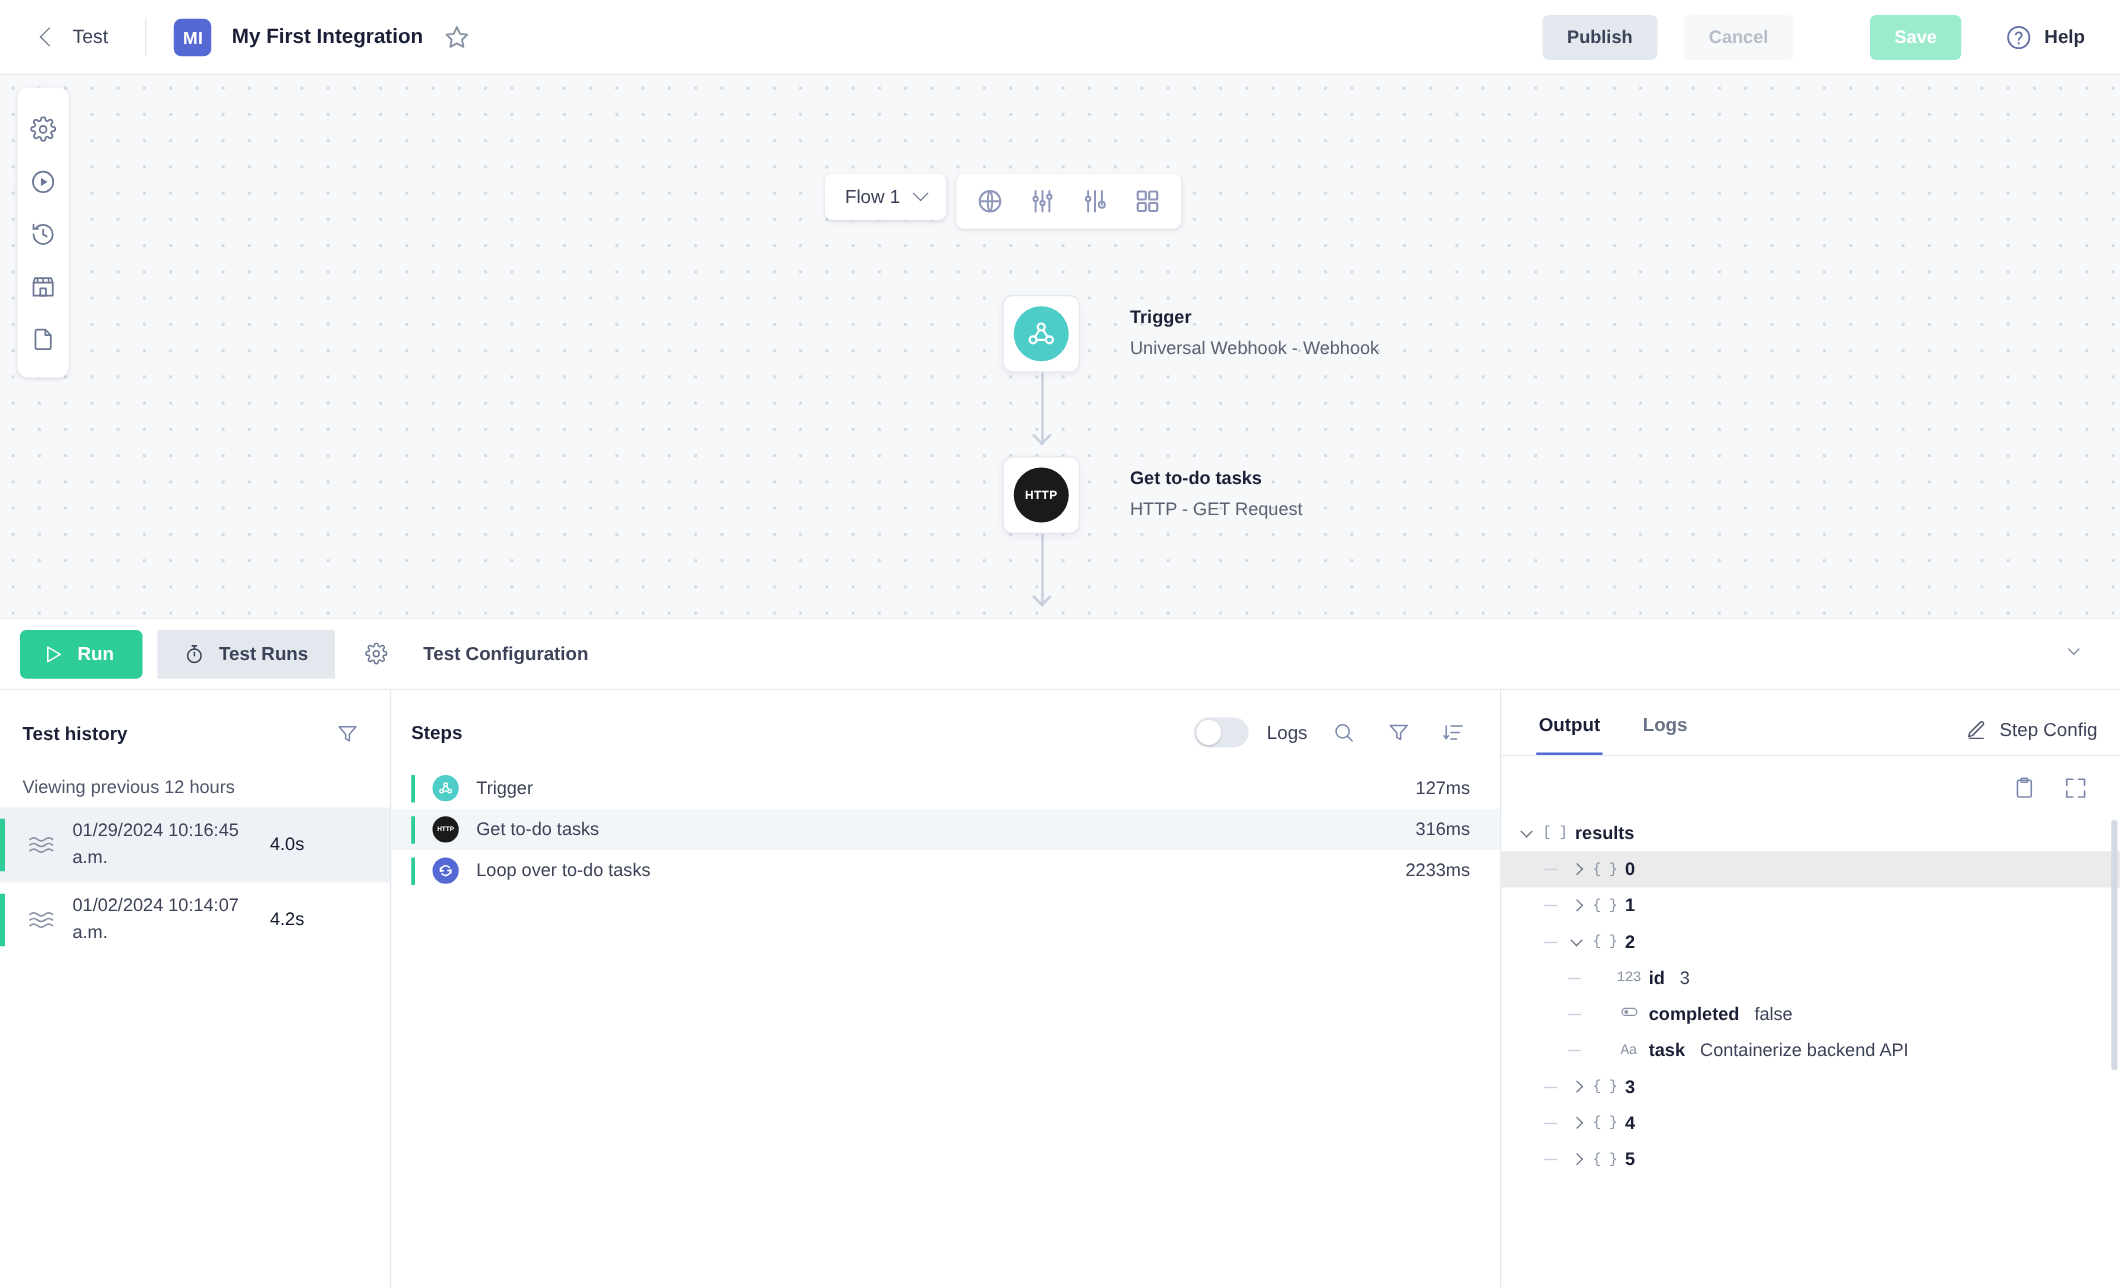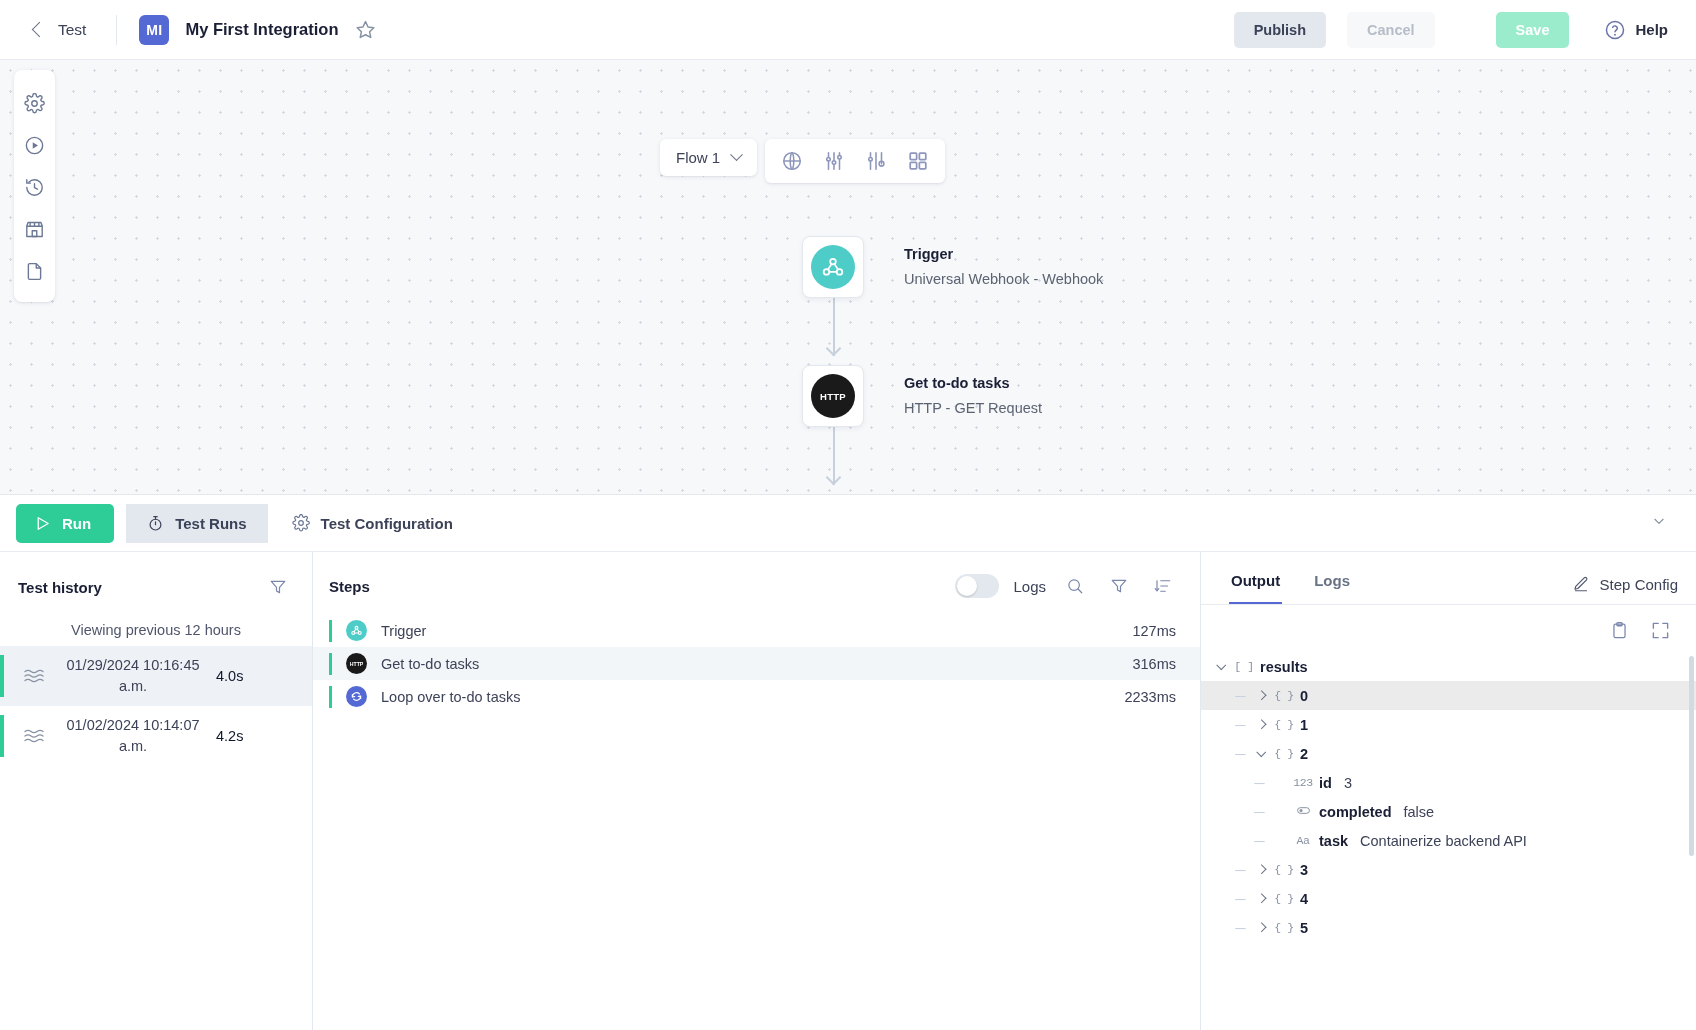--- a/index.html
+++ b/index.html
@@ -116,29 +116,29 @@
     font-size: 15px; font-weight: 700; font-family: inherit;
   }
   .btn-testruns {
     background: #e3e8ee; color: #3c4257; border: none; border-radius: 0;
     display: flex; align-items: center; gap: 11px;
     padding: 11px 21px; cursor: pointer;
     font-size: 15px; font-weight: 700; font-family: inherit;
   }
   .btn-testcfg {
     background: transparent; border: none; color: #3c4257;
-    display: flex; align-items: center; gap: 11px;
+    display: flex; align-items: center; gap: 29px;
     padding: 11px 12px; cursor: pointer;
     font-size: 15px; font-weight: 700; font-family: inherit;
   }
   .runbar-collapse { margin-left: auto; padding: 10px 14px; cursor: pointer; }
 
   
   .bottom { flex: 1; display: flex; min-height: 0; background: #fff; }
-  .pane-history { width: 313px; flex: 0 0 313px; border-right: 1px solid #e3e8ee; display: flex; flex-direction: column; text-align: center; }
+  .pane-history { width: 313px; flex: 0 0 313px; border-right: 1px solid #e3e8ee; display: flex; flex-direction: column; }
   .pane-steps { flex: 1; border-right: 1px solid #e3e8ee; display: flex; flex-direction: column; min-width: 0; }
   .pane-output { width: 495px; flex: 0 0 495px; display: flex; flex-direction: column; }
 
   .pane-head { display: flex; align-items: center; padding: 22px 18px 16px; }
   .pane-title { font-size: 15px; font-weight: 700; color: #1a1f36; }
   .pane-head .sp { margin-left: auto; }
   .pane-head .ic { padding: 4px 7px; cursor: pointer; line-height: 0; }
 
   .hist-sub { font-size: 14.5px; color: #4f566b; padding: 6px 18px 8px; }
   .hist-row { display: flex; align-items: center; padding: 9px 18px 9px 0; cursor: pointer; position: relative; }

